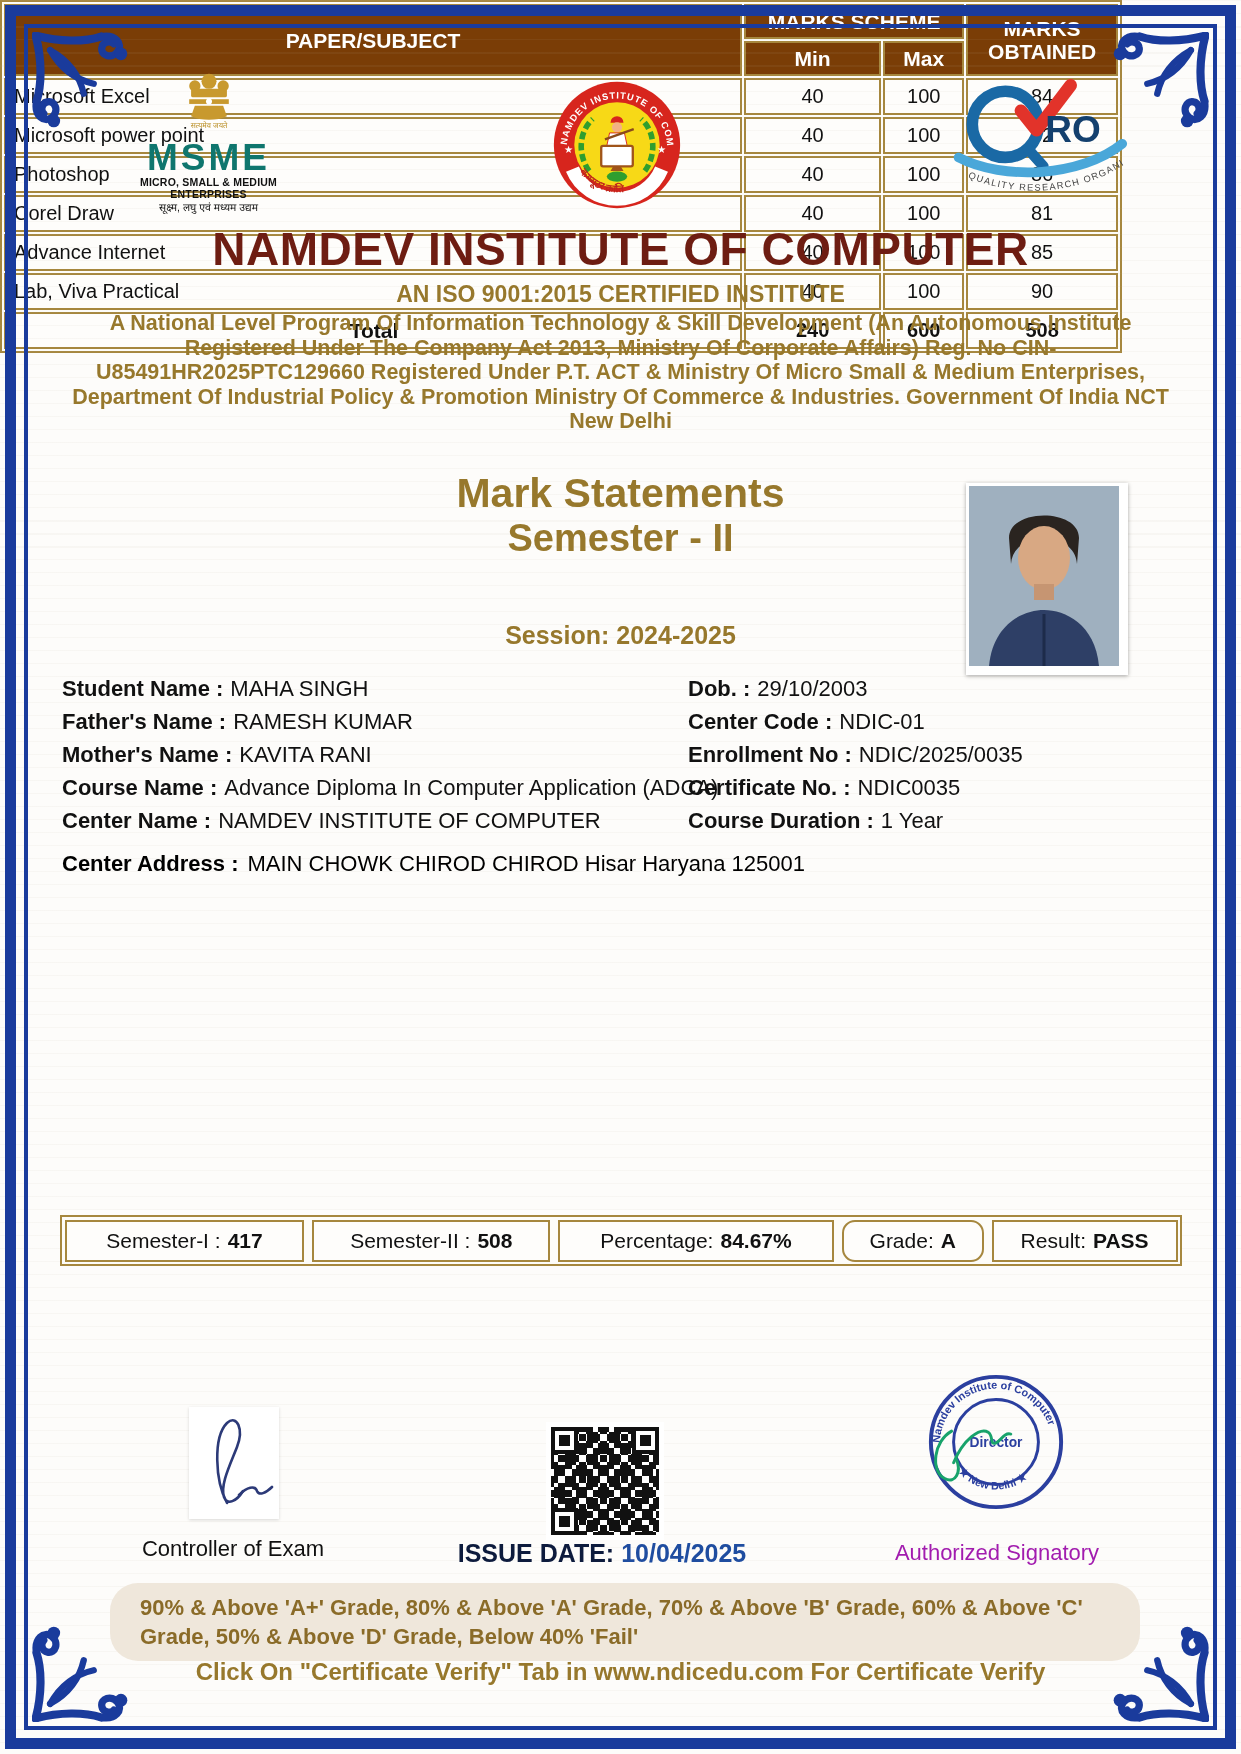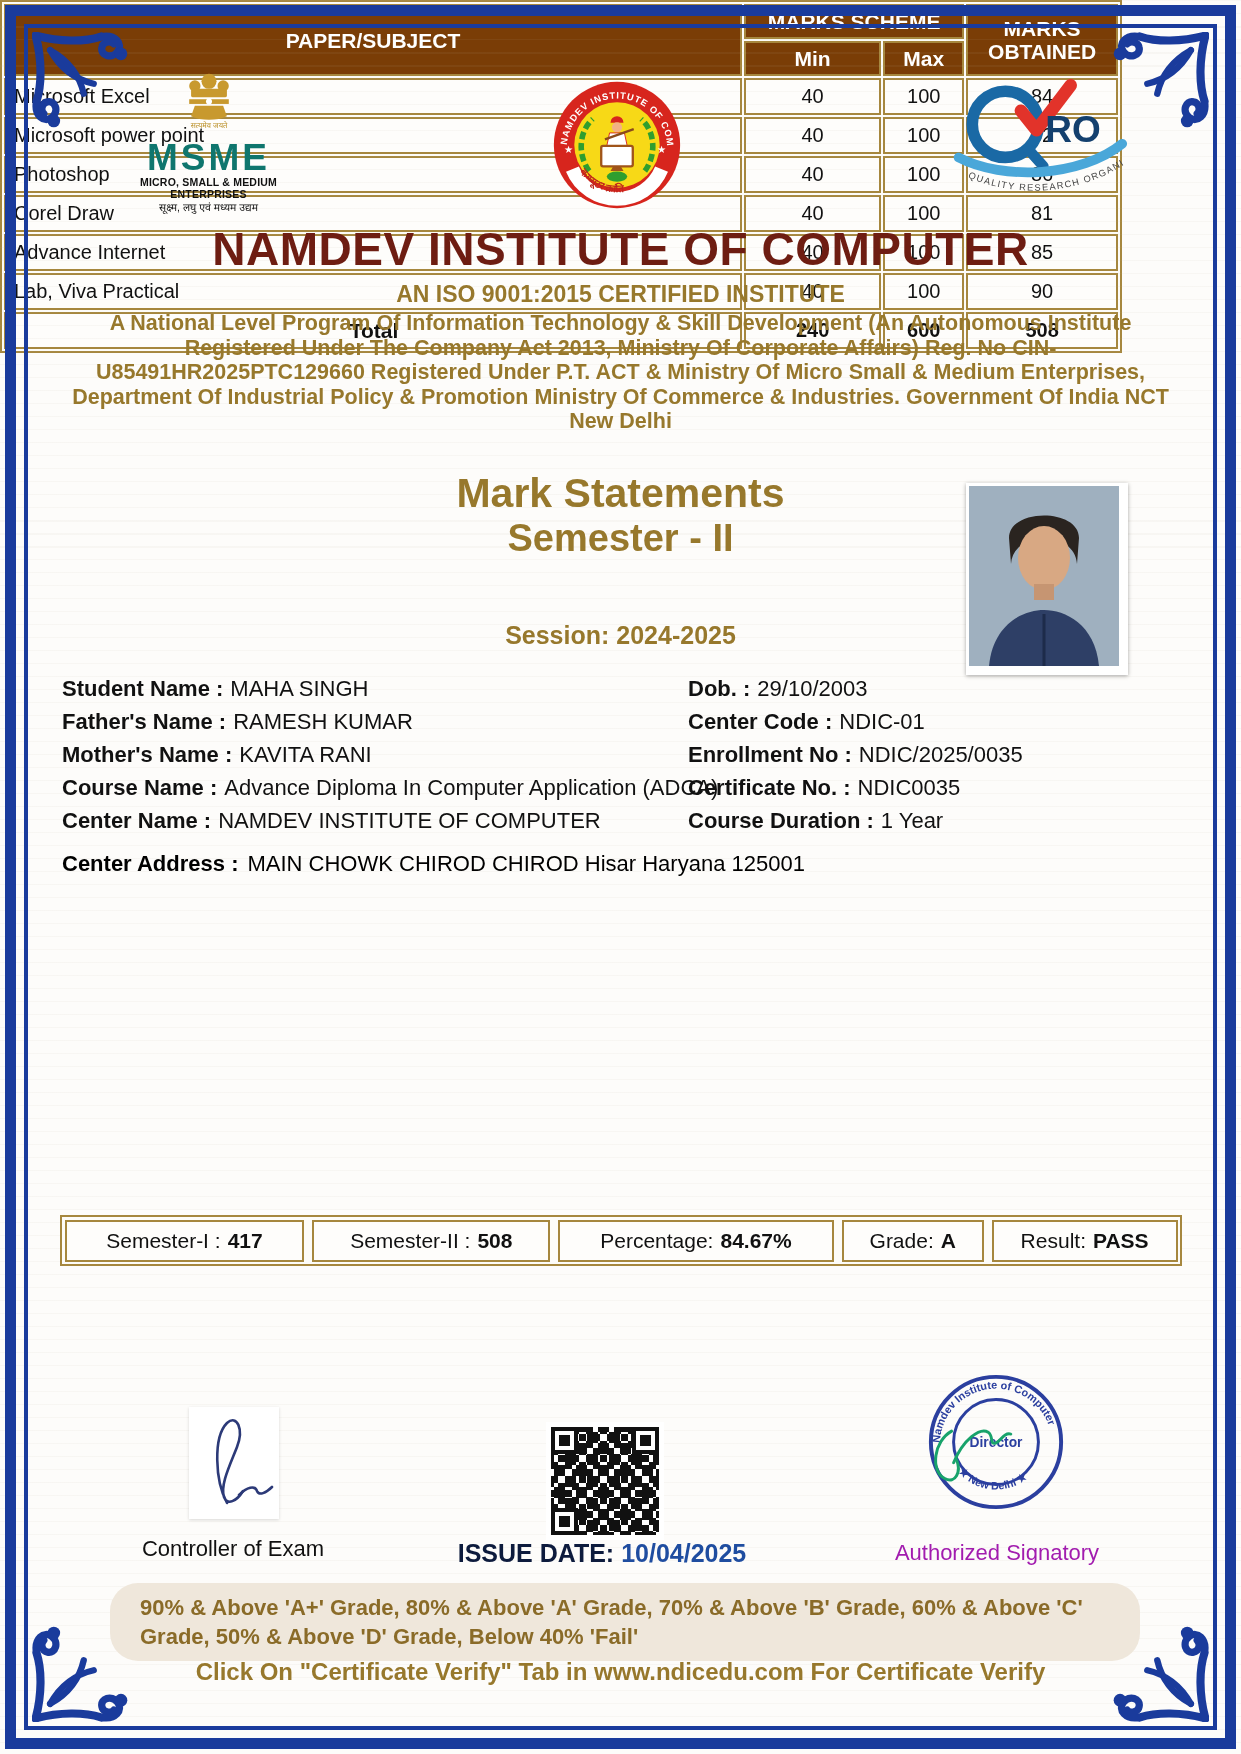--- a/index.html
+++ b/index.html
@@ -62,21 +62,21 @@
   .marks td.sub{text-align:left;padding-left:8px;}
   .marks td.num{text-align:center;}
   .marks tr.total td{font-weight:bold;}
   .marks tr.total td.sub{text-align:center;font-size:21px;}
   col.c-sub{width:66.6%;}col.c-min{width:12.4%;}col.c-max{width:7.3%;}col.c-obt{width:13.7%;}
 
   
   .summary{left:60px;top:1215px;width:1122px;display:flex;border:2px solid #a6873e;background:#fdfcf8;gap:8px;padding:2.5px;box-sizing:border-box;}
   .summary .cell{border:2px solid #a6873e;background:#fefdfb;height:38px;display:flex;align-items:center;justify-content:center;font-size:21px;color:#111;white-space:nowrap;}
   .summary .cell b{margin-left:7px;}
-  .sc0{width:21.2%;}.sc1{width:21.0%;}.sc2{width:24.4%;}.sc3{width:12.4%;}.sc4{flex:1;}
+  .sc0{width:21.2%;}.sc1{width:21.0%;}.sc2{width:24.4%;}.sc3{width:12.4%;border-radius:13px;}.sc4{flex:1;}
 
   
   .sig-box{left:189px;top:1407px;width:90px;height:112px;background:#fff;box-shadow:0 1px 3px rgba(0,0,0,.15);}
   .controller{left:113px;top:1536px;width:240px;font-size:22px;color:#111;}
   .qr{left:546px;top:1422px;width:108px;height:108px;background:#fff;padding:5px;position:absolute;}
   .qr-pattern{position:absolute;inset:5px;
       background:
         repeating-conic-gradient(#111 0 25%, transparent 0 50%),
         repeating-conic-gradient(#111 0 25%, #fff 0 50%);
       background-size:14px 14px,22px 22px;background-position:0 0,3px 5px;}

